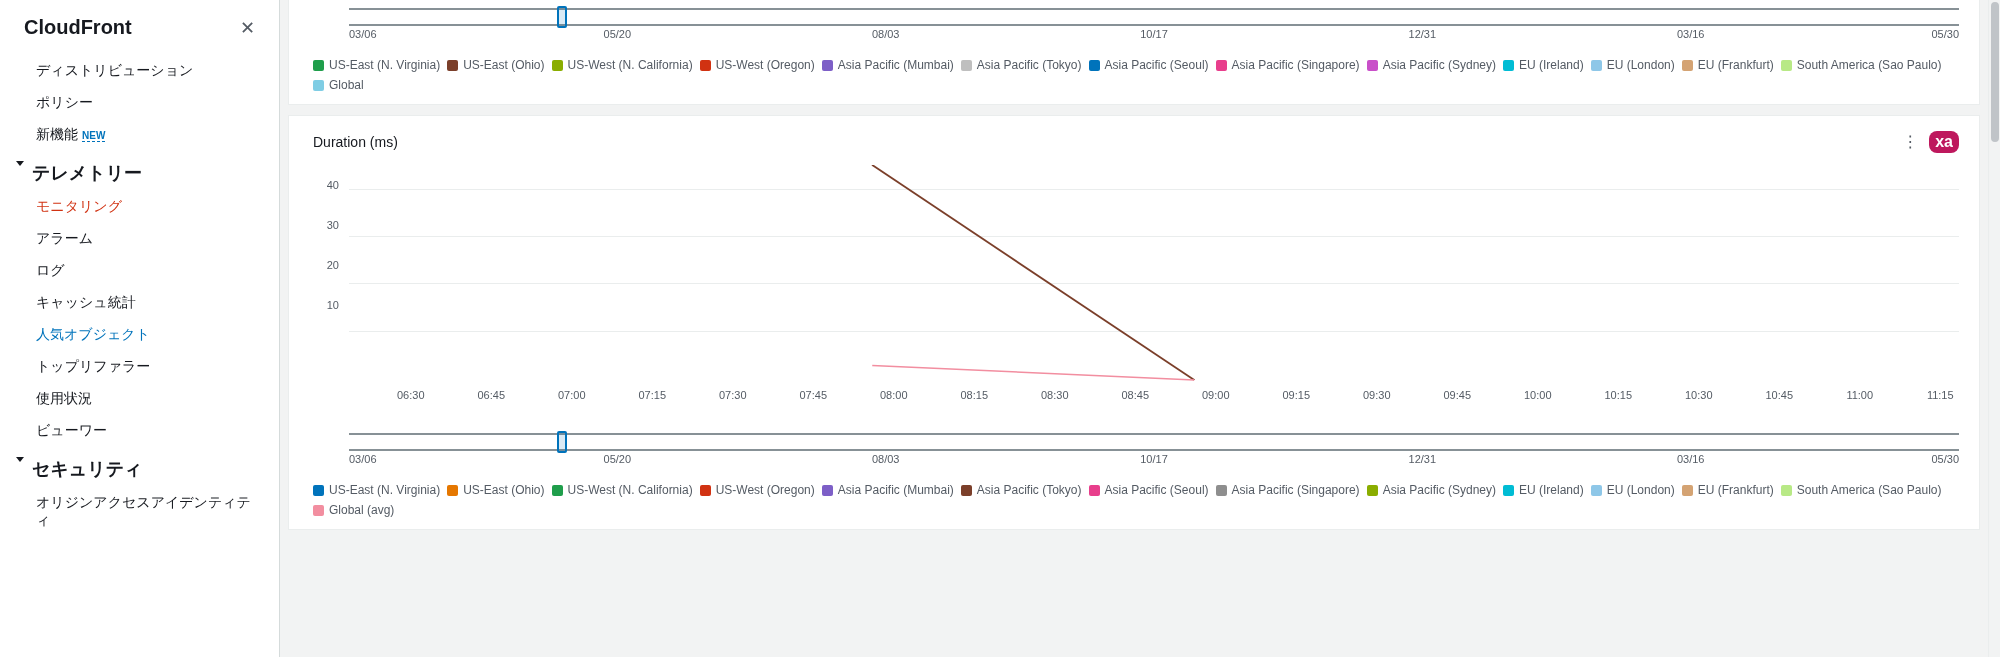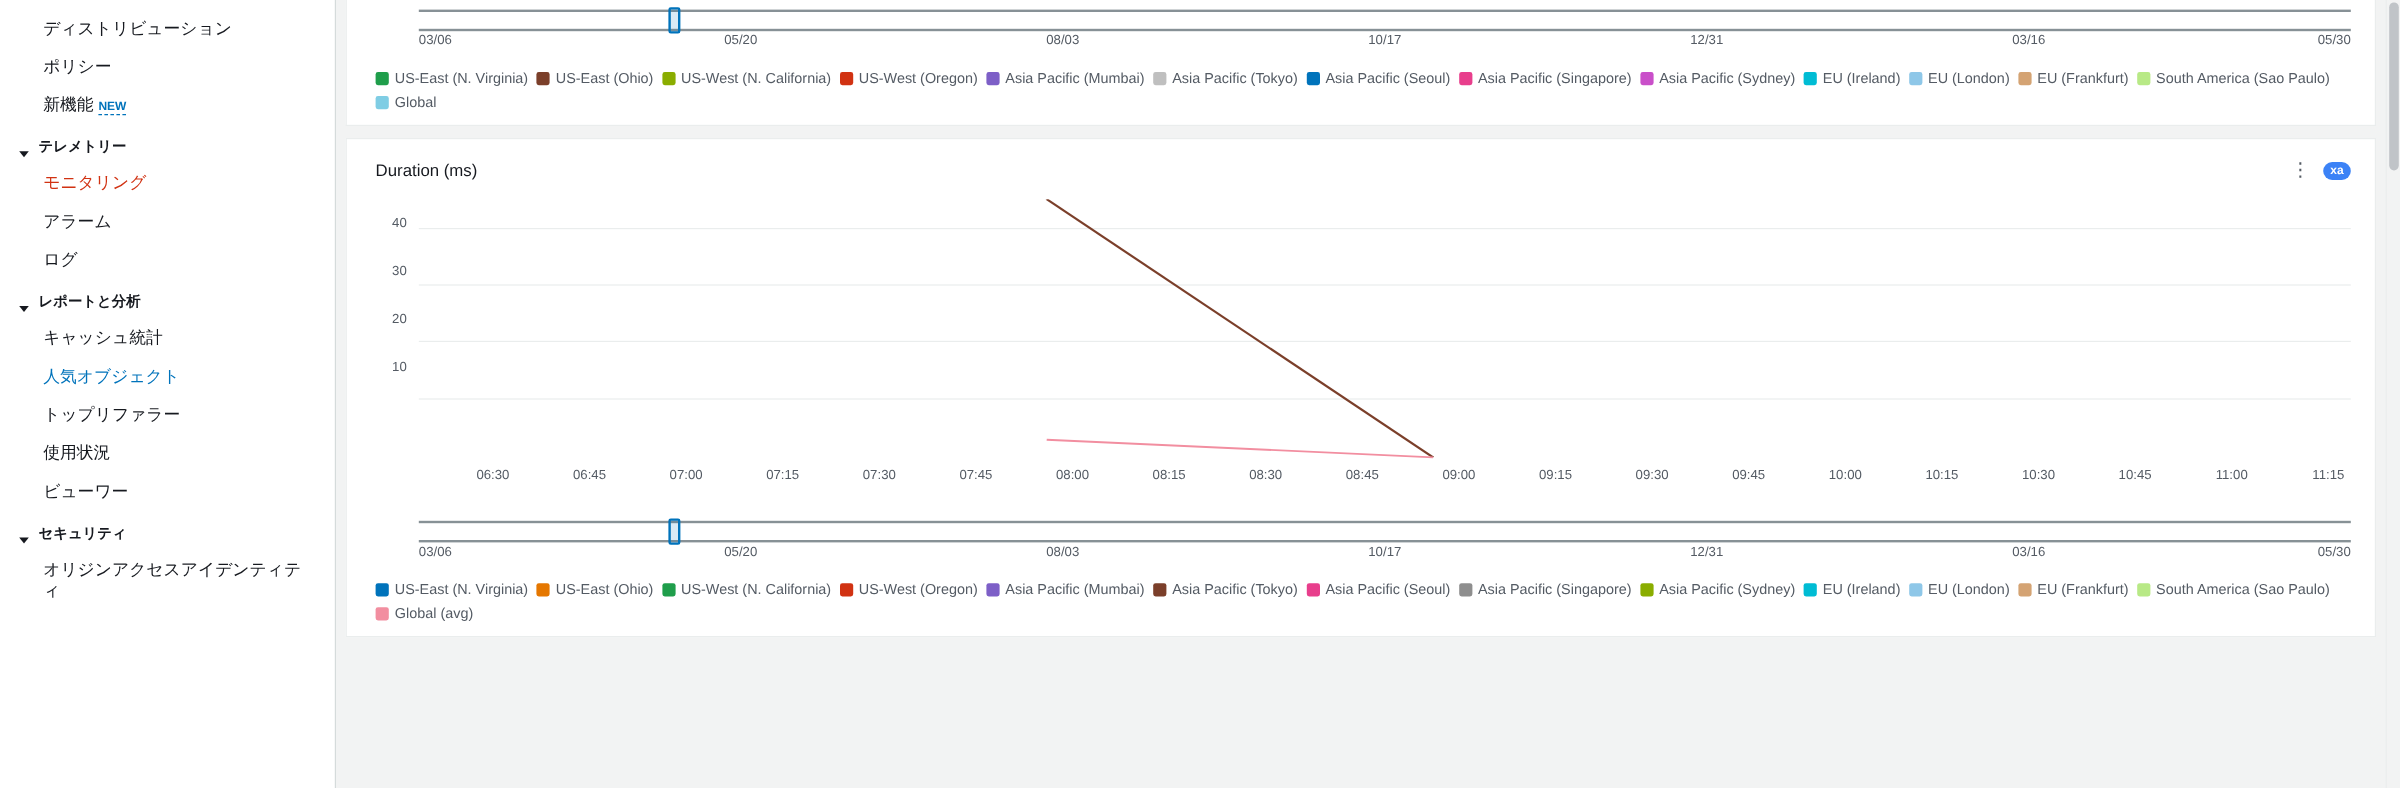--- a/index.html
+++ b/index.html
@@ -5,33 +5,33 @@
   * { box-sizing: border-box; margin: 0; padding: 0; }
   body { font-family: "Amazon Ember", "Helvetica Neue", Arial, sans-serif; font-size: 12px; color: #16191f; background: #f2f3f3; }
   .app { display: flex; height: 657px; width: 2000px; }
   .sidebar { width: 280px; background: #fff; border-right: 1px solid #d5dbdb; display: flex; flex-direction: column; }
   .sidebar-header { display: flex; justify-content: space-between; align-items: center; padding: 16px 24px 8px 24px; }
   .sidebar-title { font-size: 20px; font-weight: bold; }
   .close-btn { font-size: 18px; cursor: pointer; background: none; border: none; color: #545b64; }
   .nav { padding: 8px 0 20px 0; overflow-y: auto; }
   .nav-link { display: block; padding: 7px 24px 7px 36px; color: #16191f; font-size: 14px; cursor: pointer; }
   .nav-link.active { color: #d13212; }
-  .nav-section { display: flex; align-items: flex-end; padding: 10px 24px 6px 16px; font-size: 12px; font-weight: bold; cursor: pointer; }
+  .nav-section { display: flex; align-items: flex-start; padding: 10px 24px 6px 16px; font-size: 18px; font-weight: bold; cursor: pointer; }
   .caret { display: inline-block; width: 0; height: 0; border-left: 4px solid transparent; border-right: 4px solid transparent; border-top: 5px solid #16191f; margin-right: 8px; }
   .badge-new { font-size: 10px; font-weight: bold; color: #0073bb; border-bottom: 1px dashed #0073bb; margin-left: 4px; }
   .nav-link.sub-secondary { color: #0073bb; }
 
   .main { flex: 1; display: flex; flex-direction: column; overflow: hidden; padding: 0 8px; }
   .panel { background: #fff; border: 1px solid #eaeded; margin-bottom: 0px; }
   .panel.top { border-top: none; margin-bottom: 10px; }
   .panel-header { display: flex; justify-content: space-between; align-items: center; padding: 12px 20px 4px 24px; }
   .panel-title { font-size: 14px; font-weight: 500; color: #16191f; }
   .panel-actions { display: flex; gap: 8px; align-items: center; }
   .icon-btn { background: none; border: none; cursor: pointer; padding: 4px; color: #545b64; }
-  .kbd-pill { background: #3b82f6; color: #fff; font-size: 10px; padding: 2px 6px; border-radius: 8px; font-weight: bold; }
+  .kbd-pill { background: #be185d; color: #fff; font-size: 16px; padding: 2px 6px; border-radius: 8px; font-weight: bold; }
 
   .chart-area { position: relative; height: 260px; margin: 6px 20px 0 20px; }
   .y-axis { position: absolute; left: 0; top: 0; bottom: 40px; width: 36px; }
   .y-tick { position: absolute; right: 6px; font-size: 11px; color: #545b64; transform: translateY(-50%); }
   .grid-line { position: absolute; left: 40px; right: 0; height: 1px; background: #eaeded; }
   .x-axis { position: absolute; left: 40px; right: 0; bottom: 20px; height: 20px; }
   .x-tick { position: absolute; font-size: 11px; color: #545b64; transform: translateX(-50%); top: 4px; padding-left: 43px; }
   .plot { position: absolute; left: 40px; right: 0; top: 0; bottom: 40px; }
   svg.lines { width: 100%; height: 100%; }
 
@@ -49,29 +49,32 @@
   .scrollbar-fake { width: 12px; background: #f2f3f3; border-left: 1px solid #eaeded; display:flex; flex-direction:column; align-items:center;}
   .thumb-top { width: 8px; background: #c0c4c8; border-radius: 4px; margin-top: 2px; height: 140px;}
   .dots-v { font-size: 16px; letter-spacing: -1px; }
 </style>
 </head>
 <body>
 
 <div class="app">
 
   <aside class="sidebar">
+    <div class="sidebar-header">
+      <div class="sidebar-title">CloudFront</div>
+      <button class="close-btn">✕</button>
+    </div>
     <nav class="nav" id="nav">
         <div class="nav-link">ディストリビューション</div>
         <div class="nav-link">ポリシー</div>
         <div class="nav-link">新機能<span class="badge-new">NEW</span></div>
         <div class="nav-section"><span class="caret"></span>テレメトリー</div>
         <div class="nav-link active">モニタリング</div>
         <div class="nav-link">アラーム</div>
         <div class="nav-link">ログ</div>
-        <div class="nav-section"><span class="caret"></span>レポートと分析</div>
         <div class="nav-link">キャッシュ統計</div>
         <div class="nav-link sub-secondary">人気オブジェクト</div>
         <div class="nav-link">トップリファラー</div>
         <div class="nav-link">使用状況</div>
         <div class="nav-link">ビューワー</div>
         <div class="nav-section"><span class="caret"></span>セキュリティ</div>
         <div class="nav-link">オリジンアクセスアイデンティティ</div>
       </nav>
   </aside>
 

